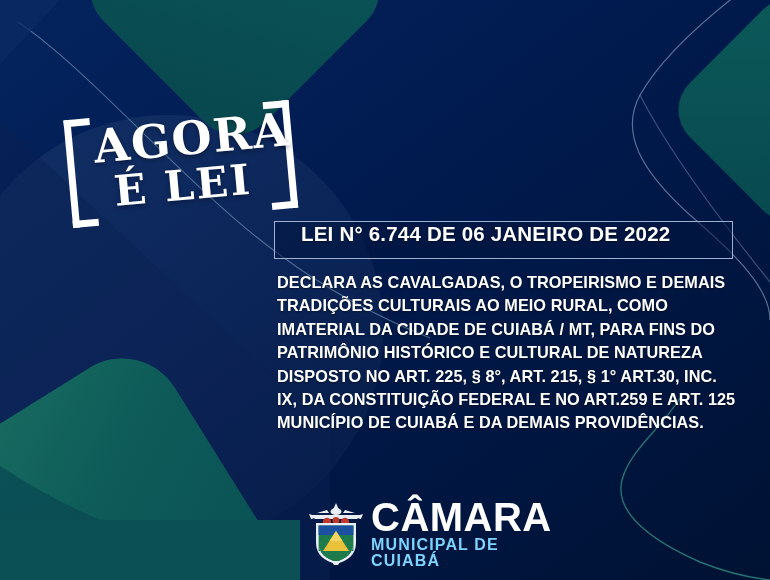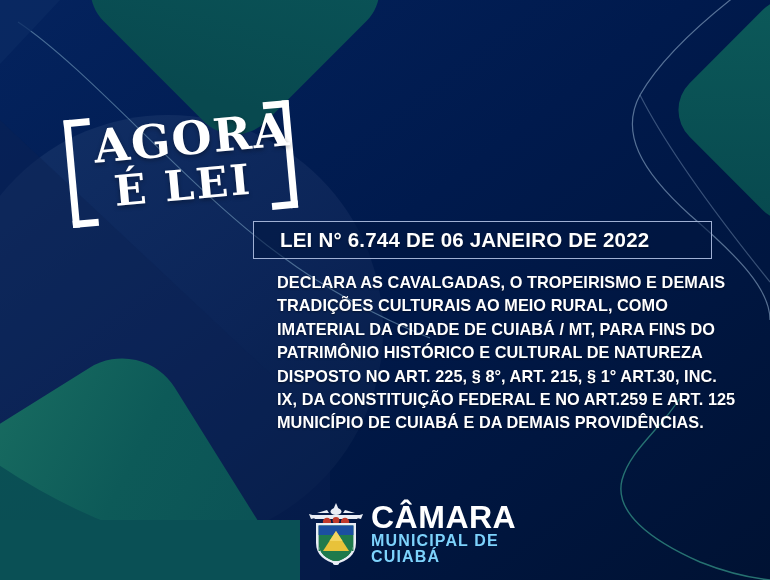--- a/index.html
+++ b/index.html
@@ -60,29 +60,29 @@
   }
   .agora-word.second {
     font-size: 42px;
     line-height: 44px;
     letter-spacing: 2px;
   }
 
   
   .law-box {
     position: absolute;
-    left: 253px;
+    left: 274px;
     top: 221px;
     width: 459px;
     height: 38px;
     box-sizing: border-box;
     border: 1.5px solid #9fb0d4;
     background: rgba(0, 22, 64, .55);
     display: flex;
-    align-items: center;
+    align-items: flex-start;
   }
   .law-box-text {
     color: #ffffff;
     font-size: 20.5px;
     font-weight: 700;
     letter-spacing: .2px;
     padding-left: 26px;
     white-space: nowrap;
     text-shadow: 0 1px 2px rgba(0,0,0,.5);
   }
@@ -112,21 +112,21 @@
     top: 500px;
     width: 190px;
     height: 66px;
     display: flex;
     align-items: center;
   }
   .logo-crest { width: 62px; height: 64px; flex: 0 0 auto; }
   .logo-text { margin-left: 4px; line-height: 1; }
   .logo-title {
     color: #ffffff;
-    font-size: 32px;
+    font-size: 40px;
     font-weight: 700;
     letter-spacing: .5px;
     display: block;
   }
   .logo-sub {
     color: #7dd3fc;
     font-size: 16px;
     font-weight: 700;
     letter-spacing: 1.15px;
     display: block;

